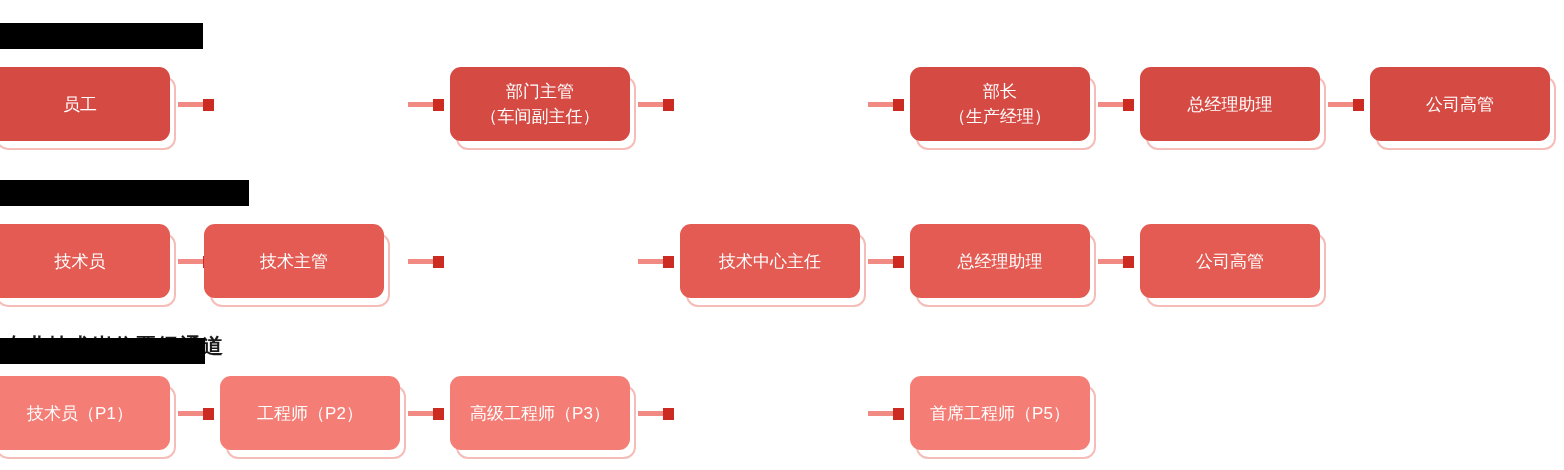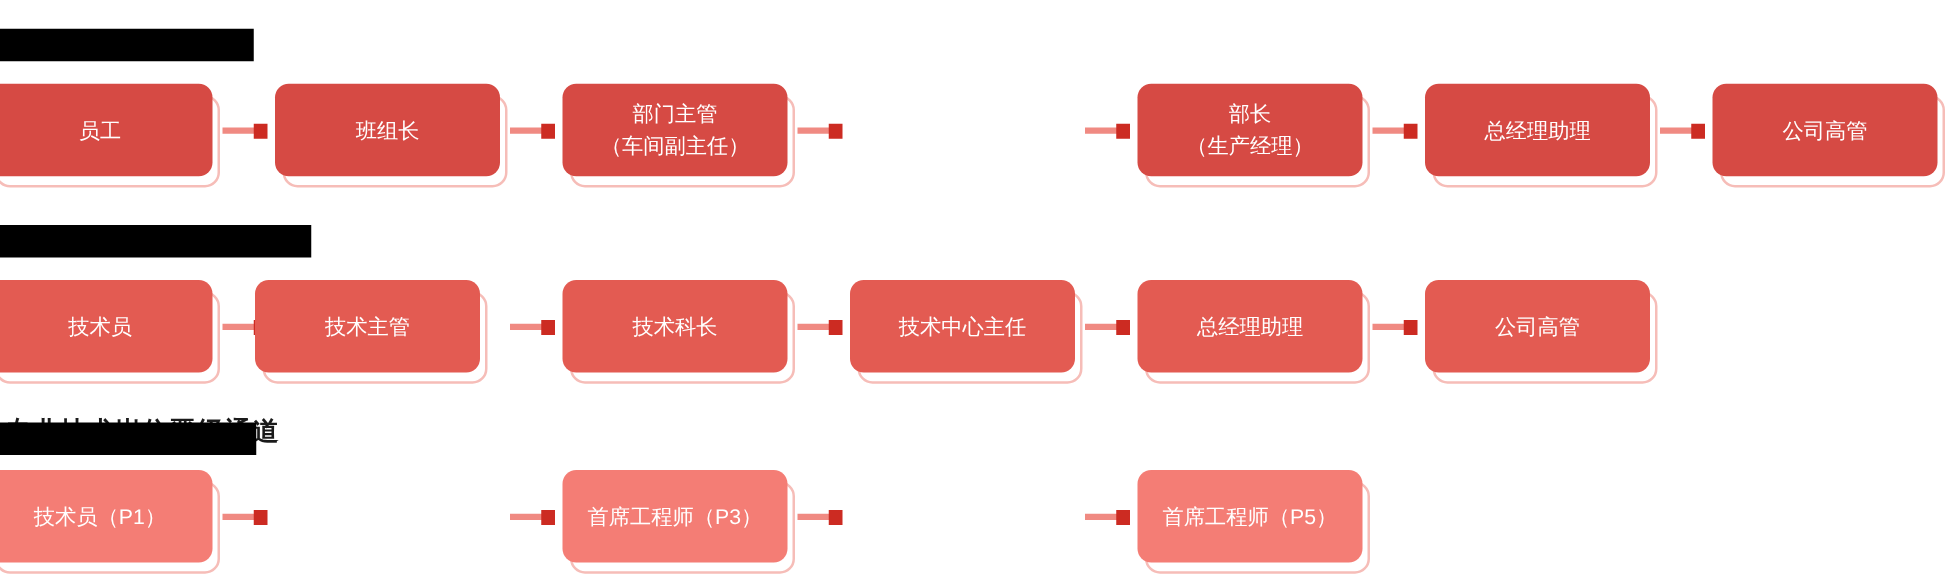--- a/index.html
+++ b/index.html
@@ -143,24 +143,20 @@
     </div>
     <div class="chain tier-a" style="top: 67px; width: 1564px;">
       <div class="node" style="left: -10px;">
         <div class="outline"></div>
         <div class="fill">员工</div>
       </div>
       <div class="conn" style="left: 178px;">
         <div class="line"></div>
         <div class="cap"></div>
       </div>
-      <div class="node" style="left: 220px;">
-        <div class="outline"></div>
-        <div class="fill">班组长</div>
-      </div>
       <div class="conn" style="left: 408px;">
         <div class="line"></div>
         <div class="cap"></div>
       </div>
       <div class="node" style="left: 450px;">
         <div class="outline"></div>
         <div class="fill">部门主管
 （车间副主任）</div>
       </div>
       <div class="conn" style="left: 638px;">
@@ -209,24 +205,20 @@
         <div class="cap"></div>
       </div>
       <div class="node" style="left: 204px;">
         <div class="outline"></div>
         <div class="fill">技术主管</div>
       </div>
       <div class="conn" style="left: 408px;">
         <div class="line"></div>
         <div class="cap"></div>
       </div>
-      <div class="node" style="left: 450px;">
-        <div class="outline"></div>
-        <div class="fill">技术科长</div>
-      </div>
       <div class="conn" style="left: 638px;">
         <div class="line"></div>
         <div class="cap"></div>
       </div>
       <div class="node" style="left: 680px; padding-left: 36px;">
         <div class="outline"></div>
         <div class="fill">技术中心主任</div>
       </div>
       <div class="conn" style="left: 868px;">
         <div class="line"></div>
@@ -253,27 +245,31 @@
     </div>
     <div class="chain tier-c" style="top: 376px; width: 1564px;">
       <div class="node" style="left: -10px;">
         <div class="outline"></div>
         <div class="fill">技术员（P1）</div>
       </div>
       <div class="conn" style="left: 178px;">
         <div class="line"></div>
         <div class="cap"></div>
       </div>
+      <div class="node" style="left: 220px;">
+        <div class="outline"></div>
+        <div class="fill">工程师（P2）</div>
+      </div>
       <div class="conn" style="left: 408px;">
         <div class="line"></div>
         <div class="cap"></div>
       </div>
       <div class="node" style="left: 450px;">
         <div class="outline"></div>
-        <div class="fill">首席工程师（P3）</div>
+        <div class="fill">高级工程师（P3）</div>
       </div>
       <div class="conn" style="left: 638px;">
         <div class="line"></div>
         <div class="cap"></div>
       </div>
       <div class="conn" style="left: 868px;">
         <div class="line"></div>
         <div class="cap"></div>
       </div>
       <div class="node" style="left: 910px;">

